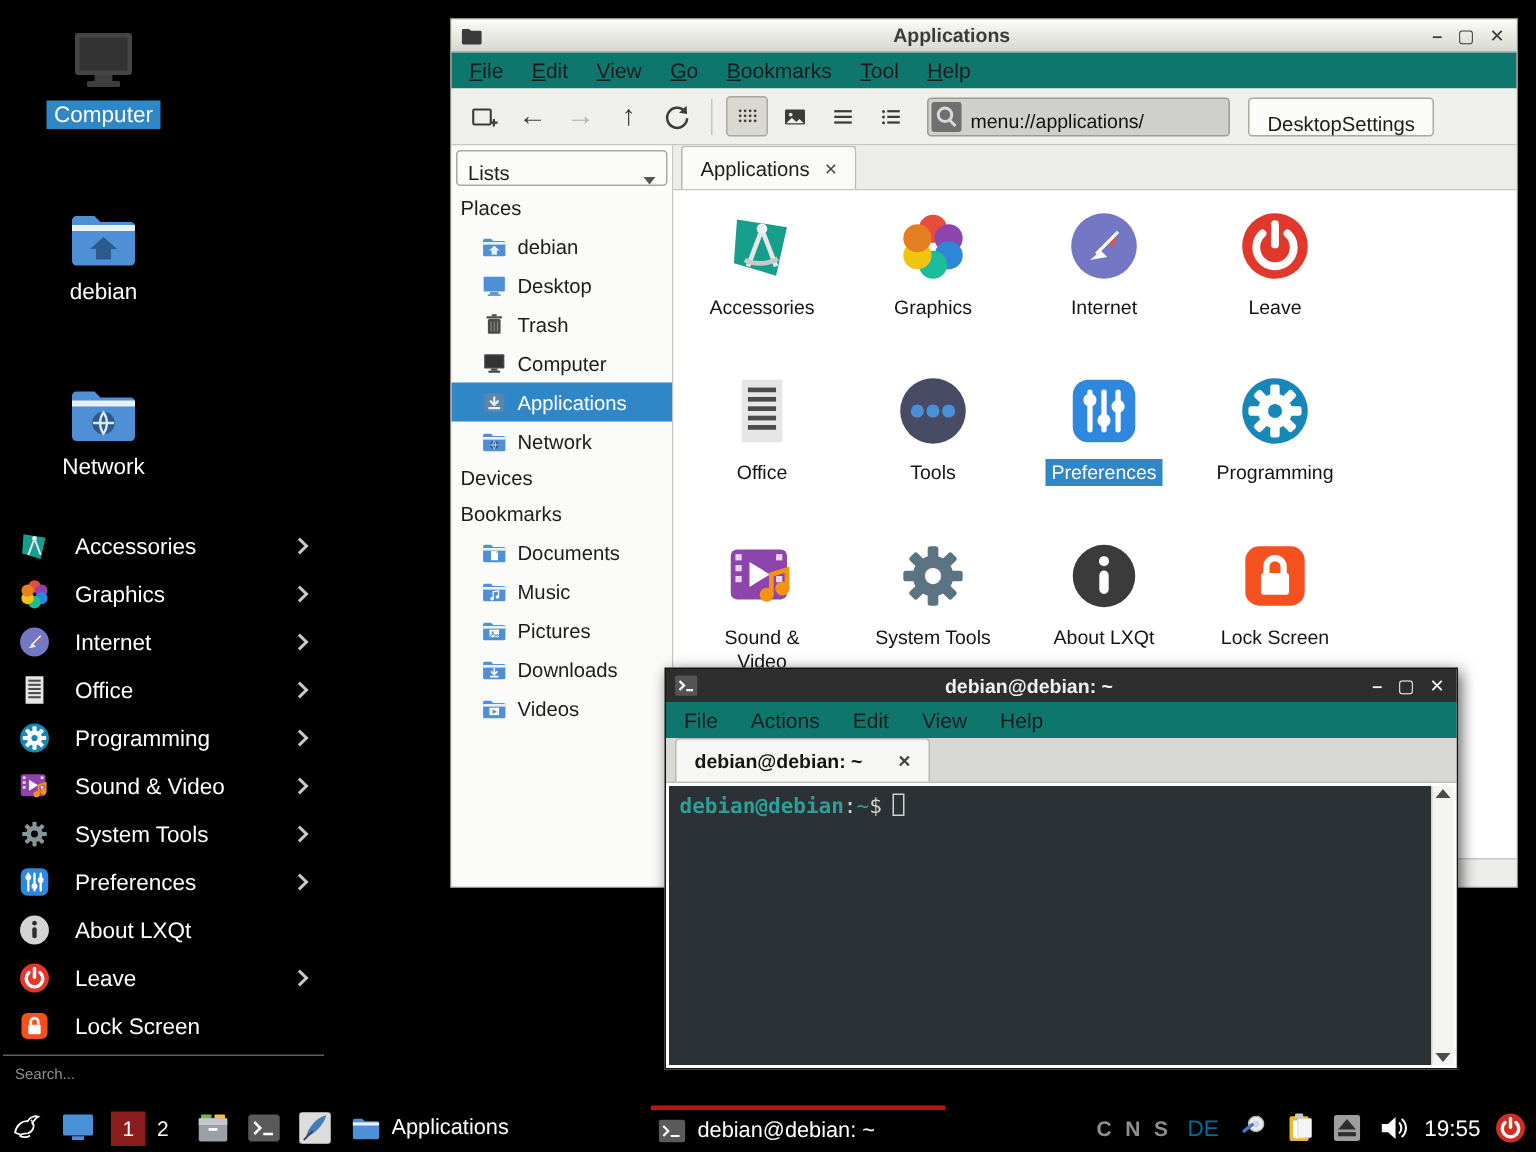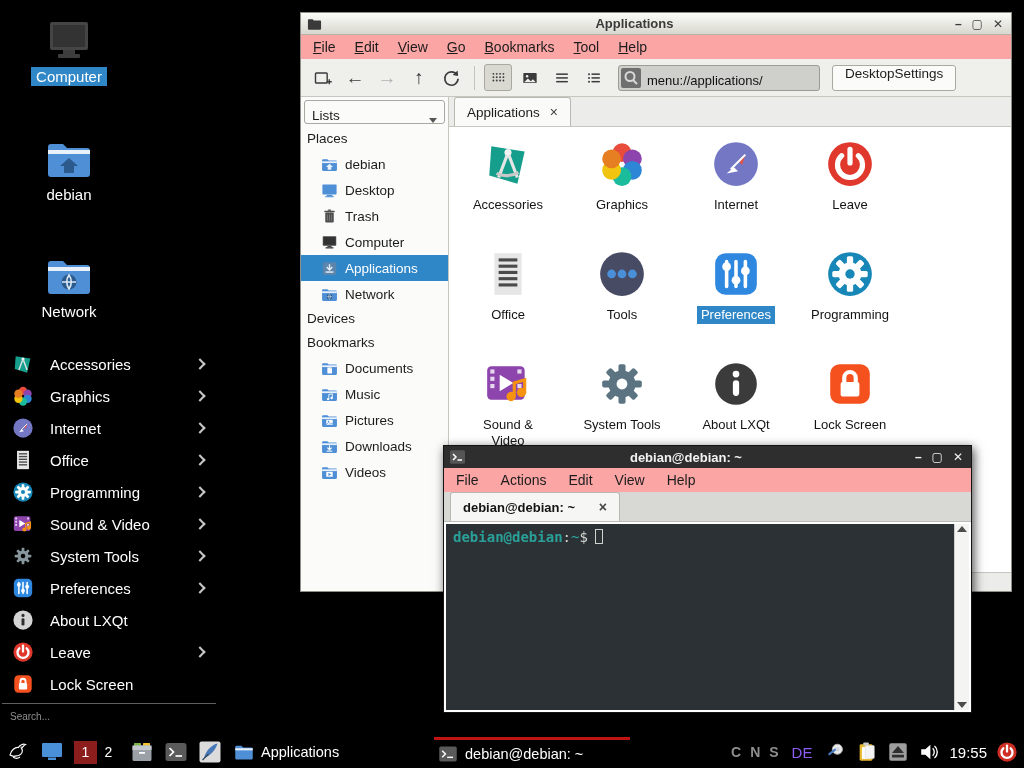--- a/index.html
+++ b/index.html
@@ -24,37 +24,37 @@
   .msearch{width:100%;background:transparent;border:none;outline:none;color:#9a9a9a;font-size:10px;padding:7px 10px 4px 10px;font-family:inherit}
   .msearch::placeholder{color:#8f8f8f}
 
   
   .titlebtns{display:flex;align-items:center;gap:10px;padding:0 8px}
   .wbtn{font-size:12px;line-height:1;font-weight:bold}
   .light-tb{height:22px;background:linear-gradient(#fbfbf8,#d8d8d0);border-bottom:1px solid #b3b3aa;display:flex;align-items:center;color:#3a3a3a}
   .dark-tb{height:22px;background:#2e2e2e;display:flex;align-items:center;color:#f2f2f2}
   .tb-title{flex:1;text-align:center;font-weight:bold;font-size:13px}
   .tb-icon{width:15px;height:14px;margin-left:6px}
-  .mbar{height:24px;background:#fca5a5;display:flex;align-items:center;gap:19px;padding:0 12px;font-size:14px;color:#1c1c1c}
+  .mbar{height:24px;background:#0f766e;display:flex;align-items:center;gap:19px;padding:0 12px;font-size:14px;color:#1c1c1c}
   .mbar span{display:inline-block}
   .fm .mbar span::first-letter{text-decoration:underline}
 
   
   .fm{left:300px;top:12px;width:712px;height:580px;background:#fff;border:1px solid #8f8f88;z-index:10;display:flex;flex-direction:column;box-shadow:2px 3px 8px rgba(0,0,0,.6)}
   .toolbar{height:38px;background:#efefec;border-bottom:1px solid #c7c7c0;display:flex;align-items:center;padding:0 8px;gap:4px}
   .tbtn{width:28px;height:27px;display:flex;align-items:center;justify-content:center;border-radius:3px}
   .tbtn .g{width:20px;height:20px}
   .arrowg{font-size:19px;color:#3b3b3b;line-height:1}
   .arrowg.dis{color:#aeaeae}
   .pressed{background:#d9d9d2;border:1px solid #a9a9a1}
   .tsep{width:1px;height:24px;background:#c4c4bc;margin:0 5px}
   .addr{height:26px;width:202px;background:#cfcfcb;border:1px solid #9c9c94;border-radius:3px;display:flex;align-items:flex-end;padding:2px;margin-left:6px}
   .addr .chip{width:20px;height:20px;background:#6f6f6f;border-radius:2px;flex:none}
   .addr .txt{font-size:13px;color:#111;padding-left:6px;white-space:nowrap}
-  .dsbtn{height:26px;margin-left:8px;padding:0 12px;background:#fbfbfa;border:1px solid #a9a9a1;border-radius:3px;font-size:13.5px;color:#1c1c1c;display:flex;align-items:flex-start}
+  .dsbtn{height:26px;margin-left:8px;padding:0 12px;background:#fbfbfa;border:1px solid #a9a9a1;border-radius:3px;font-size:13.5px;color:#1c1c1c;display:flex;align-items:flex-end}
 
   .fmbody{flex:1;display:flex;min-height:0}
   .side{width:148px;background:#fbfbfa;border-right:1px solid #c7c7c0;display:flex;flex-direction:column;font-size:13.5px;color:#1c1c1c}
   .combo{height:24px;margin:3px;border:1px solid #a9a9a1;border-radius:3px;background:#fbfbfa;display:flex;align-items:flex-end;padding:0 7px}
   .combo .cv{flex:1}
   .combo .ca{width:0;height:0;border-left:4px solid transparent;border-right:4px solid transparent;border-top:5px solid #555}
   .shead{height:24px;line-height:24px;padding-left:6px}
   .srow{height:26px;display:flex;align-items:center;gap:7px;padding-left:20px}
   .srow .si{width:17px;height:15px;flex:none}
   .srow.sel{background:#3087c8;color:#fff}
@@ -90,21 +90,21 @@
   .tk{width:24px;height:24px;flex:none;display:flex;align-items:center;justify-content:center}
   .gap{margin-left:10px}
   .pgr{width:23px;height:23px;display:flex;align-items:center;justify-content:center;color:#fff;font-size:14px}
   .pgr.act{background:#8c1d1d}
   .task{width:196px;height:30px;display:flex;align-items:center;gap:7px;color:#fff;font-size:14.5px;padding:0 4px;position:relative;margin-left:8px}
   .task.active{border-top:3px solid #c01414}
   .task .ti{width:20px;height:18px;flex:none}
   .task .tt{white-space:nowrap;overflow:hidden}
   .tray{margin-left:auto;display:flex;align-items:center;gap:9px}
   .kbd{color:#8f8f8f;font-weight:bold;font-size:14px}
-  .lay{color:#8b5cf6;font-size:15px}
+  .lay{color:#0369a1;font-size:15px}
   .clock{color:#fff;font-size:15px}
   .trayic{width:22px;height:22px}
 </style>
 </head>
 <body>
 
 <div class="dicon" style="left:14px;top:20px">
   <div class="img">
     <svg viewBox="0 0 48 42">
         <rect x="5" y="2" width="38" height="28" rx="2" fill="#454545"></rect>

